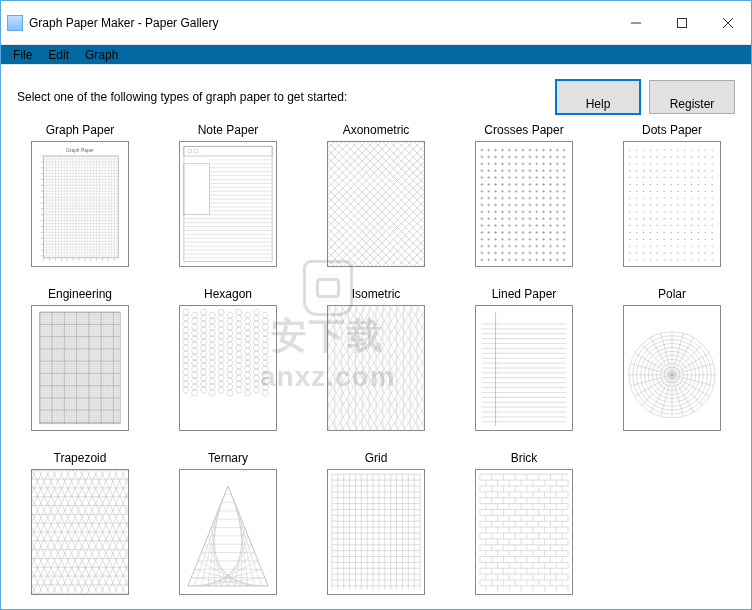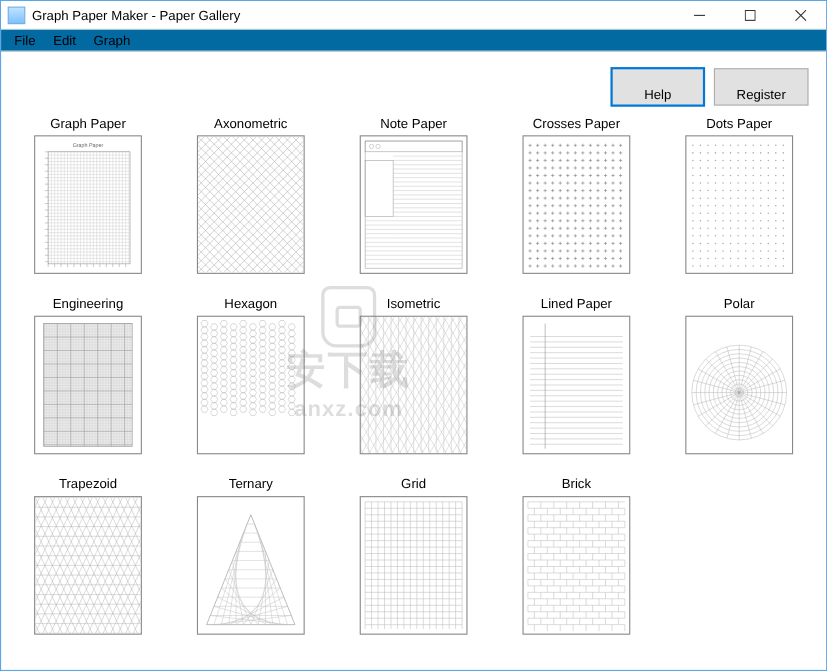--- a/index.html
+++ b/index.html
@@ -9,21 +9,21 @@
     font-size: 12px;
     background: #fff;
     color: #000;
     width: 752px;
     height: 610px;
     overflow: hidden;
     border: 1px solid #5aa7e8;
   }
   
   .titlebar {
-    height: 26px;
+    height: 44px;
     background: #fff;
     display: flex;
     align-items: center;
     padding: 0 0 0 6px;
     border-bottom: 1px solid #e5e5e5;
   }
   .titlebar .app-icon {
     width: 16px; height: 16px;
     background: linear-gradient(#bfe3ff,#7fc0ff);
     border: 1px solid #6aa8dc;
@@ -104,21 +104,21 @@
     position: fixed;
     top: 260px; left: 260px;
     font-size: 40px;
     color: rgba(120,120,120,0.25);
     font-weight: bold;
     letter-spacing: 2px;
     pointer-events: none;
     display:flex; flex-direction:column; align-items:center;
   }
   .watermark .cn { font-size: 36px; }
-  .watermark .en { font-size: 20px; letter-spacing:1px;text-align:right; }
+  .watermark .en { font-size: 28px; letter-spacing:1px;text-align:right; }
   .watermark .shield {
     width:50px;height:56px;
     border:3px solid rgba(120,120,120,0.25);
     border-radius:8px 8px 14px 14px;
     margin-bottom:-4px;
     position:relative;
   }
   .watermark .shield::after{
     content:""; position:absolute; left:50%; top:50%;
     width:18px;height:14px; border:3px solid rgba(120,120,120,0.25);
@@ -151,20 +151,21 @@
 </div>
 
 <div class="menubar">
   <div class="menuitem">File</div>
   <div class="menuitem">Edit</div>
   <div class="menuitem">Graph</div>
 </div>
 
 <div class="content">
   <div class="toprow">
+    <div class="instruction">Select one of the following types of graph paper to get started:</div>
     <div class="spacer"></div>
     <button class="btn primary">Help</button>
     <button class="btn">Register</button>
   </div>
 
   <div class="gallery" id="gallery">
 
   <div class="tile">
         <div class="tile-label">Graph Paper</div>
         <div class="thumb">
@@ -260,20 +261,69 @@
             <line x1="60" y1="118" x2="60" y2="121" stroke="#888" stroke-width="0.4"></line>
             <line x1="66" y1="118" x2="66" y2="121" stroke="#888" stroke-width="0.4"></line>
             <line x1="72" y1="118" x2="72" y2="121" stroke="#888" stroke-width="0.4"></line>
             <line x1="78" y1="118" x2="78" y2="121" stroke="#888" stroke-width="0.4"></line>
             <line x1="84" y1="118" x2="84" y2="121" stroke="#888" stroke-width="0.4"></line>
             <text x="49" y="10" text-anchor="middle" font-size="5" fill="#666">Graph Paper</text>
           </svg>
         </div>
       </div>
       <div class="tile">
+        <div class="tile-label">Note Paper</div>
+        <div class="thumb">
+          <svg viewBox="0 0 98 126" xmlns="http://www.w3.org/2000/svg">
+            <rect x="4" y="4" width="90" height="118" fill="none" stroke="#999" stroke-width="0.5"></rect>
+            <rect x="4" y="4" width="90" height="10" fill="none" stroke="#999" stroke-width="0.5"></rect>
+            <rect x="4" y="22" width="26" height="52" fill="none" stroke="#999" stroke-width="0.5"></rect>
+            <line x1="30" y1="18" x2="94" y2="18" stroke="#bbb" stroke-width="0.4"></line>
+            <line x1="30" y1="22" x2="94" y2="22" stroke="#bbb" stroke-width="0.4"></line>
+            <line x1="30" y1="26" x2="94" y2="26" stroke="#bbb" stroke-width="0.4"></line>
+            <line x1="30" y1="30" x2="94" y2="30" stroke="#bbb" stroke-width="0.4"></line>
+            <line x1="30" y1="34" x2="94" y2="34" stroke="#bbb" stroke-width="0.4"></line>
+            <line x1="30" y1="38" x2="94" y2="38" stroke="#bbb" stroke-width="0.4"></line>
+            <line x1="30" y1="42" x2="94" y2="42" stroke="#bbb" stroke-width="0.4"></line>
+            <line x1="30" y1="46" x2="94" y2="46" stroke="#bbb" stroke-width="0.4"></line>
+            <line x1="30" y1="50" x2="94" y2="50" stroke="#bbb" stroke-width="0.4"></line>
+            <line x1="30" y1="54" x2="94" y2="54" stroke="#bbb" stroke-width="0.4"></line>
+            <line x1="30" y1="58" x2="94" y2="58" stroke="#bbb" stroke-width="0.4"></line>
+            <line x1="30" y1="62" x2="94" y2="62" stroke="#bbb" stroke-width="0.4"></line>
+            <line x1="30" y1="66" x2="94" y2="66" stroke="#bbb" stroke-width="0.4"></line>
+            <line x1="30" y1="70" x2="94" y2="70" stroke="#bbb" stroke-width="0.4"></line>
+            <line x1="30" y1="74" x2="94" y2="74" stroke="#bbb" stroke-width="0.4"></line>
+            <line x1="30" y1="78" x2="94" y2="78" stroke="#bbb" stroke-width="0.4"></line>
+            <line x1="30" y1="82" x2="94" y2="82" stroke="#bbb" stroke-width="0.4"></line>
+            <line x1="30" y1="86" x2="94" y2="86" stroke="#bbb" stroke-width="0.4"></line>
+            <line x1="30" y1="90" x2="94" y2="90" stroke="#bbb" stroke-width="0.4"></line>
+            <line x1="30" y1="94" x2="94" y2="94" stroke="#bbb" stroke-width="0.4"></line>
+            <line x1="30" y1="98" x2="94" y2="98" stroke="#bbb" stroke-width="0.4"></line>
+            <line x1="30" y1="102" x2="94" y2="102" stroke="#bbb" stroke-width="0.4"></line>
+            <line x1="30" y1="106" x2="94" y2="106" stroke="#bbb" stroke-width="0.4"></line>
+            <line x1="30" y1="110" x2="94" y2="110" stroke="#bbb" stroke-width="0.4"></line>
+            <line x1="30" y1="114" x2="94" y2="114" stroke="#bbb" stroke-width="0.4"></line>
+            <line x1="30" y1="118" x2="94" y2="118" stroke="#bbb" stroke-width="0.4"></line>
+            <line x1="4" y1="78" x2="30" y2="78" stroke="#bbb" stroke-width="0.4"></line>
+            <line x1="4" y1="82" x2="30" y2="82" stroke="#bbb" stroke-width="0.4"></line>
+            <line x1="4" y1="86" x2="30" y2="86" stroke="#bbb" stroke-width="0.4"></line>
+            <line x1="4" y1="90" x2="30" y2="90" stroke="#bbb" stroke-width="0.4"></line>
+            <line x1="4" y1="94" x2="30" y2="94" stroke="#bbb" stroke-width="0.4"></line>
+            <line x1="4" y1="98" x2="30" y2="98" stroke="#bbb" stroke-width="0.4"></line>
+            <line x1="4" y1="102" x2="30" y2="102" stroke="#bbb" stroke-width="0.4"></line>
+            <line x1="4" y1="106" x2="30" y2="106" stroke="#bbb" stroke-width="0.4"></line>
+            <line x1="4" y1="110" x2="30" y2="110" stroke="#bbb" stroke-width="0.4"></line>
+            <line x1="4" y1="114" x2="30" y2="114" stroke="#bbb" stroke-width="0.4"></line>
+            <line x1="4" y1="118" x2="30" y2="118" stroke="#bbb" stroke-width="0.4"></line>
+            <circle cx="10" cy="9" r="2" fill="none" stroke="#999" stroke-width="0.4"></circle>
+            <circle cx="16" cy="9" r="2" fill="none" stroke="#999" stroke-width="0.4"></circle>
+          </svg>
+        </div>
+      </div>
+      <div class="tile">
         <div class="tile-label">Axonometric</div>
         <div class="thumb">
           <svg viewBox="0 0 98 126" xmlns="http://www.w3.org/2000/svg">
             <line x1="-160" y1="0" x2="-34" y2="126" stroke="#aaa" stroke-width="0.5"></line>
             <line x1="-160" y1="126" x2="-34" y2="0" stroke="#aaa" stroke-width="0.5"></line>
             <line x1="-152" y1="0" x2="-26" y2="126" stroke="#aaa" stroke-width="0.5"></line>
             <line x1="-152" y1="126" x2="-26" y2="0" stroke="#aaa" stroke-width="0.5"></line>
             <line x1="-144" y1="0" x2="-18" y2="126" stroke="#aaa" stroke-width="0.5"></line>
             <line x1="-144" y1="126" x2="-18" y2="0" stroke="#aaa" stroke-width="0.5"></line>
             <line x1="-136" y1="0" x2="-10" y2="126" stroke="#aaa" stroke-width="0.5"></line>
@@ -363,69 +413,20 @@
             <line x1="200" y1="0" x2="326" y2="126" stroke="#aaa" stroke-width="0.5"></line>
             <line x1="200" y1="126" x2="326" y2="0" stroke="#aaa" stroke-width="0.5"></line>
             <line x1="208" y1="0" x2="334" y2="126" stroke="#aaa" stroke-width="0.5"></line>
             <line x1="208" y1="126" x2="334" y2="0" stroke="#aaa" stroke-width="0.5"></line>
             <line x1="216" y1="0" x2="342" y2="126" stroke="#aaa" stroke-width="0.5"></line>
             <line x1="216" y1="126" x2="342" y2="0" stroke="#aaa" stroke-width="0.5"></line>
             <line x1="224" y1="0" x2="350" y2="126" stroke="#aaa" stroke-width="0.5"></line>
             <line x1="224" y1="126" x2="350" y2="0" stroke="#aaa" stroke-width="0.5"></line>
             <line x1="232" y1="0" x2="358" y2="126" stroke="#aaa" stroke-width="0.5"></line>
             <line x1="232" y1="126" x2="358" y2="0" stroke="#aaa" stroke-width="0.5"></line>
-          </svg>
-        </div>
-      </div>
-      <div class="tile">
-        <div class="tile-label">Note Paper</div>
-        <div class="thumb">
-          <svg viewBox="0 0 98 126" xmlns="http://www.w3.org/2000/svg">
-            <rect x="4" y="4" width="90" height="118" fill="none" stroke="#999" stroke-width="0.5"></rect>
-            <rect x="4" y="4" width="90" height="10" fill="none" stroke="#999" stroke-width="0.5"></rect>
-            <rect x="4" y="22" width="26" height="52" fill="none" stroke="#999" stroke-width="0.5"></rect>
-            <line x1="30" y1="18" x2="94" y2="18" stroke="#bbb" stroke-width="0.4"></line>
-            <line x1="30" y1="22" x2="94" y2="22" stroke="#bbb" stroke-width="0.4"></line>
-            <line x1="30" y1="26" x2="94" y2="26" stroke="#bbb" stroke-width="0.4"></line>
-            <line x1="30" y1="30" x2="94" y2="30" stroke="#bbb" stroke-width="0.4"></line>
-            <line x1="30" y1="34" x2="94" y2="34" stroke="#bbb" stroke-width="0.4"></line>
-            <line x1="30" y1="38" x2="94" y2="38" stroke="#bbb" stroke-width="0.4"></line>
-            <line x1="30" y1="42" x2="94" y2="42" stroke="#bbb" stroke-width="0.4"></line>
-            <line x1="30" y1="46" x2="94" y2="46" stroke="#bbb" stroke-width="0.4"></line>
-            <line x1="30" y1="50" x2="94" y2="50" stroke="#bbb" stroke-width="0.4"></line>
-            <line x1="30" y1="54" x2="94" y2="54" stroke="#bbb" stroke-width="0.4"></line>
-            <line x1="30" y1="58" x2="94" y2="58" stroke="#bbb" stroke-width="0.4"></line>
-            <line x1="30" y1="62" x2="94" y2="62" stroke="#bbb" stroke-width="0.4"></line>
-            <line x1="30" y1="66" x2="94" y2="66" stroke="#bbb" stroke-width="0.4"></line>
-            <line x1="30" y1="70" x2="94" y2="70" stroke="#bbb" stroke-width="0.4"></line>
-            <line x1="30" y1="74" x2="94" y2="74" stroke="#bbb" stroke-width="0.4"></line>
-            <line x1="30" y1="78" x2="94" y2="78" stroke="#bbb" stroke-width="0.4"></line>
-            <line x1="30" y1="82" x2="94" y2="82" stroke="#bbb" stroke-width="0.4"></line>
-            <line x1="30" y1="86" x2="94" y2="86" stroke="#bbb" stroke-width="0.4"></line>
-            <line x1="30" y1="90" x2="94" y2="90" stroke="#bbb" stroke-width="0.4"></line>
-            <line x1="30" y1="94" x2="94" y2="94" stroke="#bbb" stroke-width="0.4"></line>
-            <line x1="30" y1="98" x2="94" y2="98" stroke="#bbb" stroke-width="0.4"></line>
-            <line x1="30" y1="102" x2="94" y2="102" stroke="#bbb" stroke-width="0.4"></line>
-            <line x1="30" y1="106" x2="94" y2="106" stroke="#bbb" stroke-width="0.4"></line>
-            <line x1="30" y1="110" x2="94" y2="110" stroke="#bbb" stroke-width="0.4"></line>
-            <line x1="30" y1="114" x2="94" y2="114" stroke="#bbb" stroke-width="0.4"></line>
-            <line x1="30" y1="118" x2="94" y2="118" stroke="#bbb" stroke-width="0.4"></line>
-            <line x1="4" y1="78" x2="30" y2="78" stroke="#bbb" stroke-width="0.4"></line>
-            <line x1="4" y1="82" x2="30" y2="82" stroke="#bbb" stroke-width="0.4"></line>
-            <line x1="4" y1="86" x2="30" y2="86" stroke="#bbb" stroke-width="0.4"></line>
-            <line x1="4" y1="90" x2="30" y2="90" stroke="#bbb" stroke-width="0.4"></line>
-            <line x1="4" y1="94" x2="30" y2="94" stroke="#bbb" stroke-width="0.4"></line>
-            <line x1="4" y1="98" x2="30" y2="98" stroke="#bbb" stroke-width="0.4"></line>
-            <line x1="4" y1="102" x2="30" y2="102" stroke="#bbb" stroke-width="0.4"></line>
-            <line x1="4" y1="106" x2="30" y2="106" stroke="#bbb" stroke-width="0.4"></line>
-            <line x1="4" y1="110" x2="30" y2="110" stroke="#bbb" stroke-width="0.4"></line>
-            <line x1="4" y1="114" x2="30" y2="114" stroke="#bbb" stroke-width="0.4"></line>
-            <line x1="4" y1="118" x2="30" y2="118" stroke="#bbb" stroke-width="0.4"></line>
-            <circle cx="10" cy="9" r="2" fill="none" stroke="#999" stroke-width="0.4"></circle>
-            <circle cx="16" cy="9" r="2" fill="none" stroke="#999" stroke-width="0.4"></circle>
           </svg>
         </div>
       </div>
       <div class="tile">
         <div class="tile-label">Crosses Paper</div>
         <div class="thumb">
           <svg viewBox="0 0 98 126" xmlns="http://www.w3.org/2000/svg">
             <line x1="4.5" y1="8" x2="7.5" y2="8" stroke="#888" stroke-width="0.6"></line>
             <line x1="6" y1="6.5" x2="6" y2="9.5" stroke="#888" stroke-width="0.6"></line>
             <line x1="11.5" y1="8" x2="14.5" y2="8" stroke="#888" stroke-width="0.6"></line>

